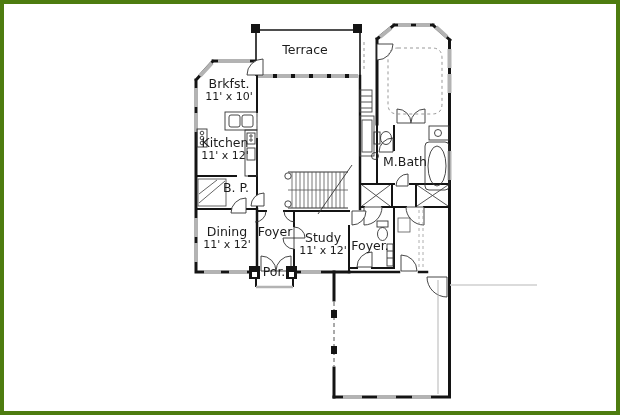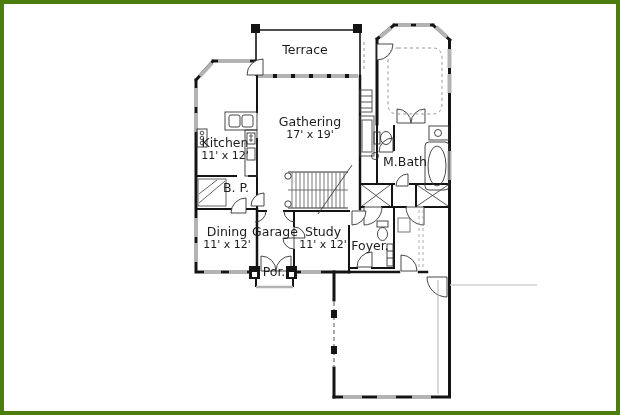--- a/index.html
+++ b/index.html
@@ -177,42 +177,42 @@
     <rect x="282" y="262" width="11" height="13" fill="#141414"></rect>
     <rect x="248" y="268" width="5" height="5" fill="#ffffff"></rect>
     <rect x="285" y="268" width="5" height="5" fill="#ffffff"></rect>
   </g>
 
 </svg>
 
 <div class="lbl" style="left:301px;top:46px">
       <span class="nm">Terrace</span>
     </div>
-<div class="lbl" style="left:306px;top:124px">
-      <span class="nm">Gathering</span>
-      <span class="dm">17' x 19'</span>
+<div class="lbl" style="left:225px;top:86px">
+      <span class="nm">Brkfst.</span>
+      <span class="dm">11' x 10'</span>
     </div>
 <div class="lbl" style="left:221px;top:145px">
       <span class="nm">Kitchen</span>
       <span class="dm">11' x 12'</span>
     </div>
 <div class="lbl" style="left:232px;top:184px">
       <span class="nm">B. P.</span>
     </div>
 <div class="lbl" style="left:401px;top:158px">
       <span class="nm">M.Bath</span>
     </div>
 <div class="lbl" style="left:223px;top:234px">
       <span class="nm">Dining</span>
       <span class="dm">11' x 12'</span>
     </div>
 <div class="lbl" style="left:271px;top:228px">
-      <span class="nm">Garage</span>
-    </div>
-<div class="lbl" style="left:319px;top:234px">
+      <span class="nm">Foyer</span>
+    </div>
+<div class="lbl" style="left:319px;top:240px">
       <span class="nm">Study</span>
       <span class="dm">11' x 12'</span>
     </div>
 <div class="lbl" style="left:366px;top:242px">
       <span class="nm">Foyer.</span>
     </div>
 <div class="lbl" style="left:270px;top:268px">
       <span class="nm">Por.</span>
     </div>
 

